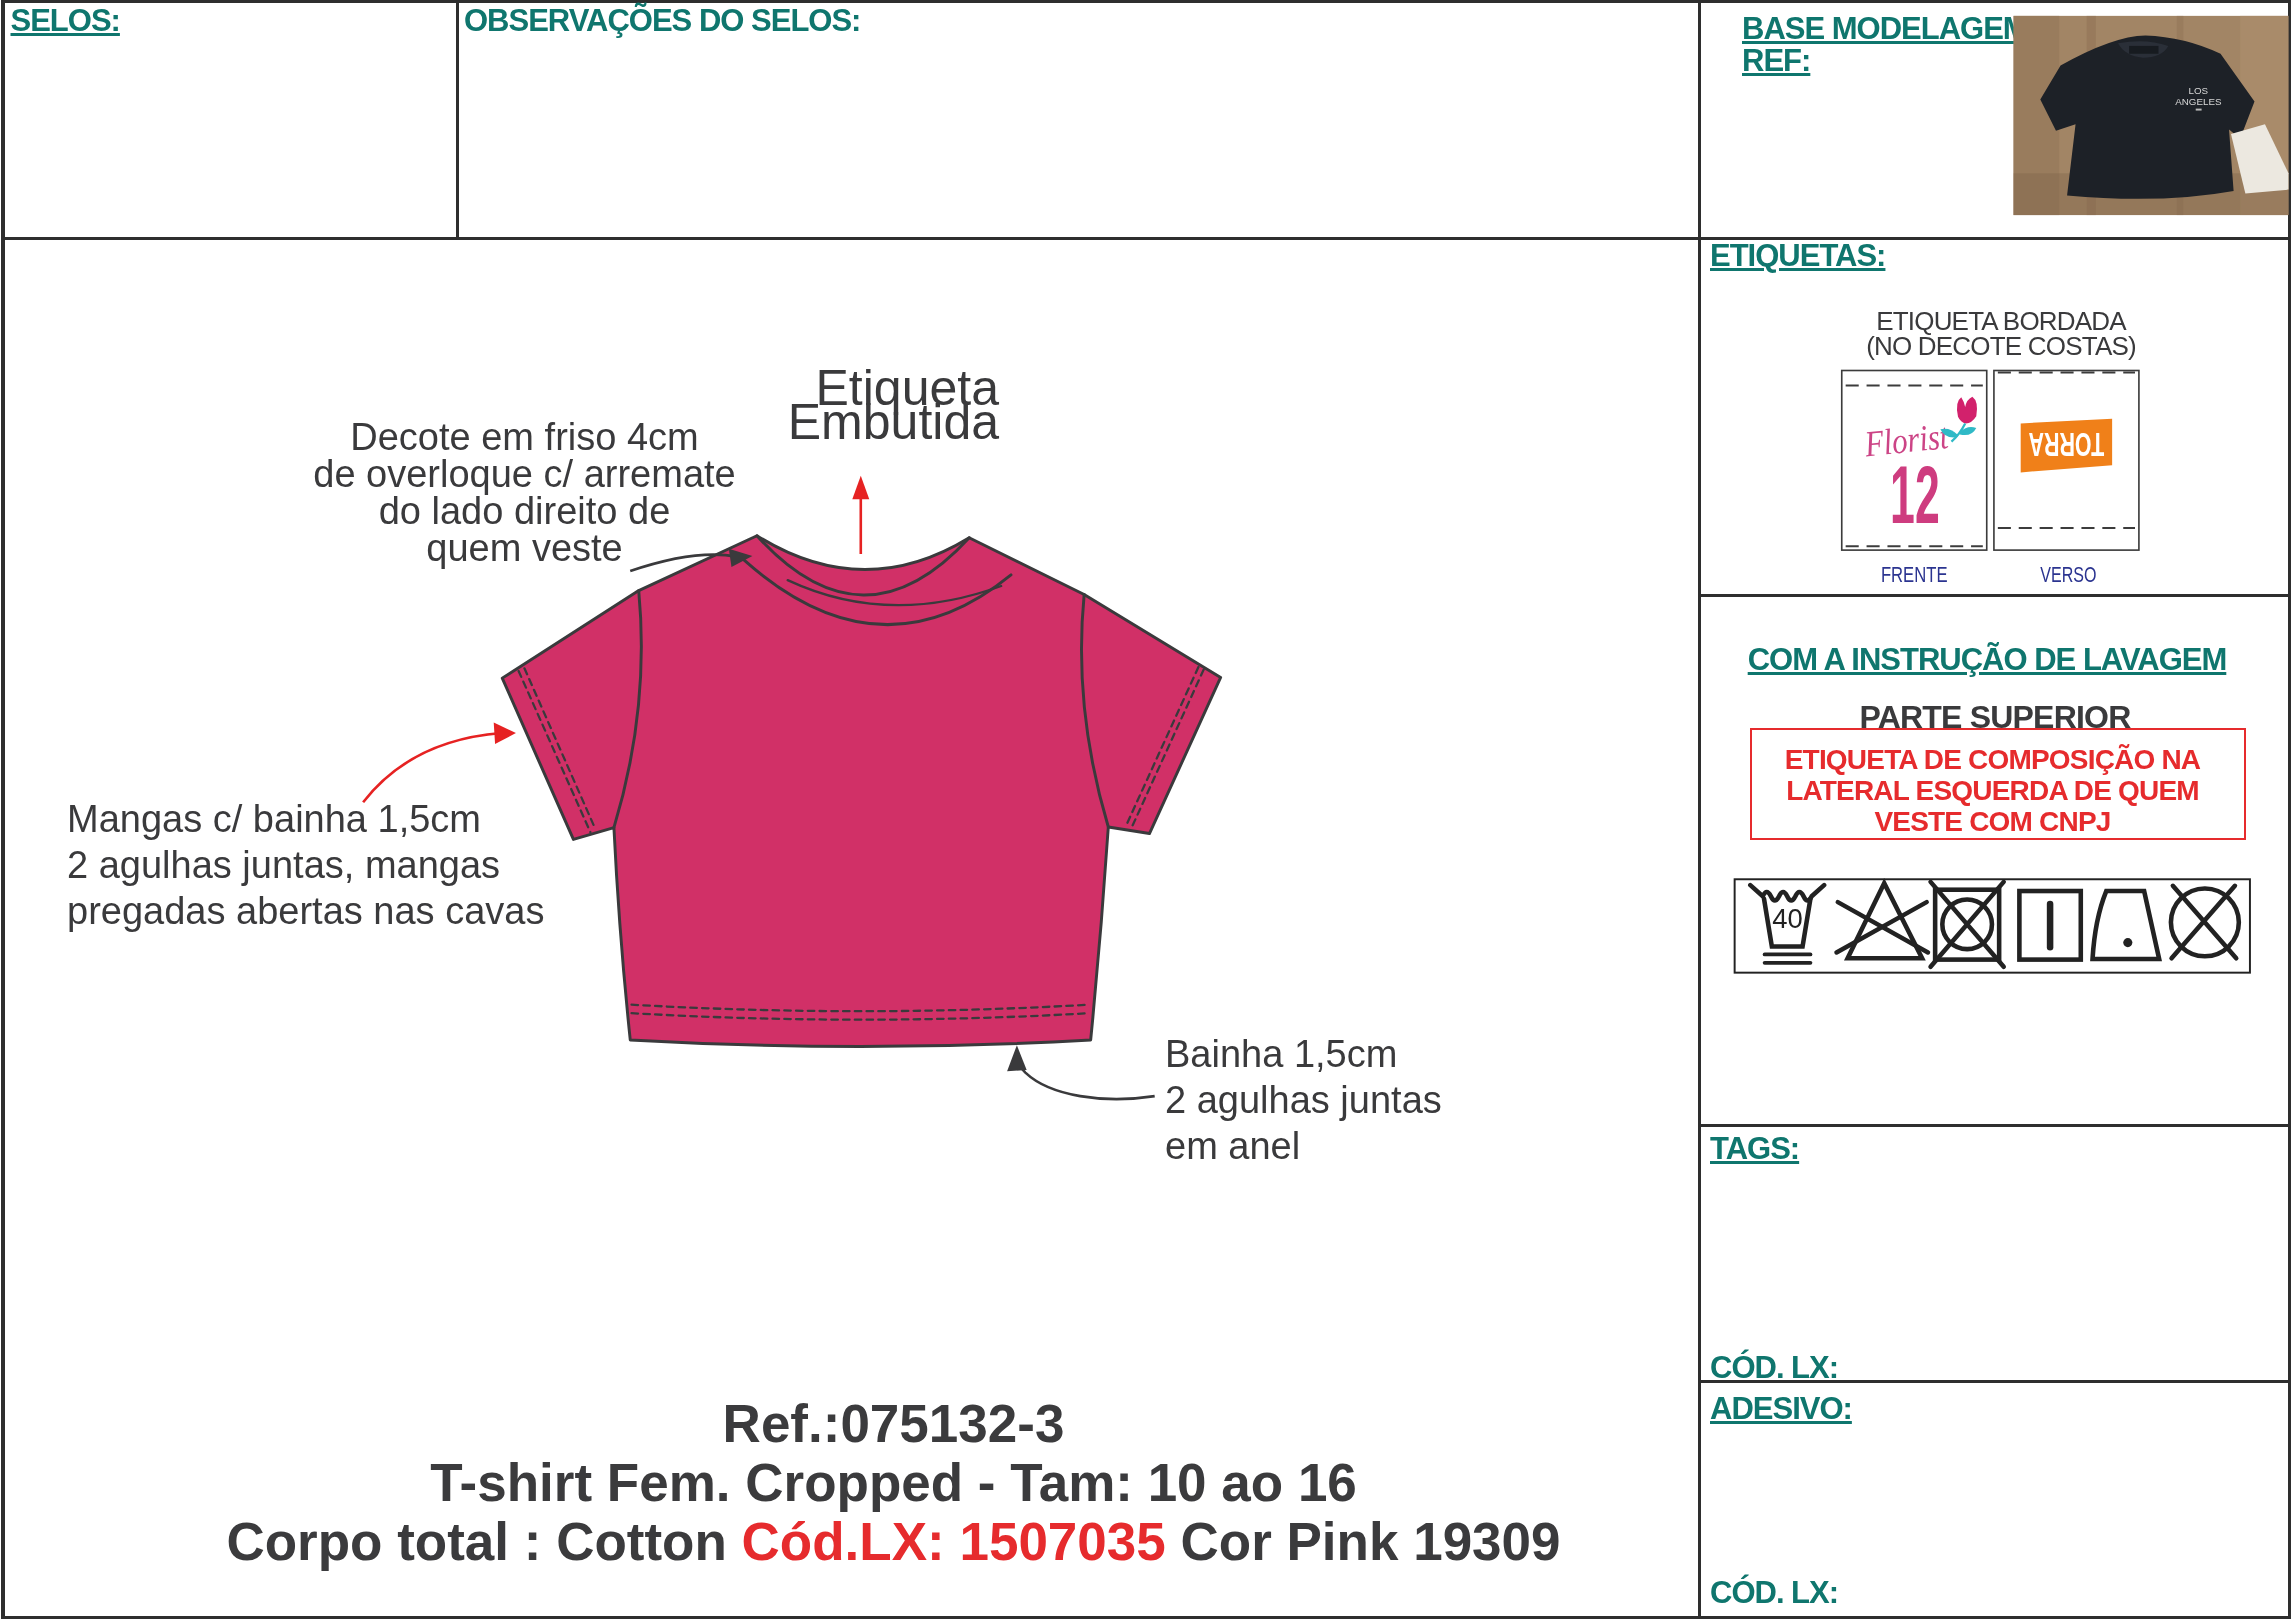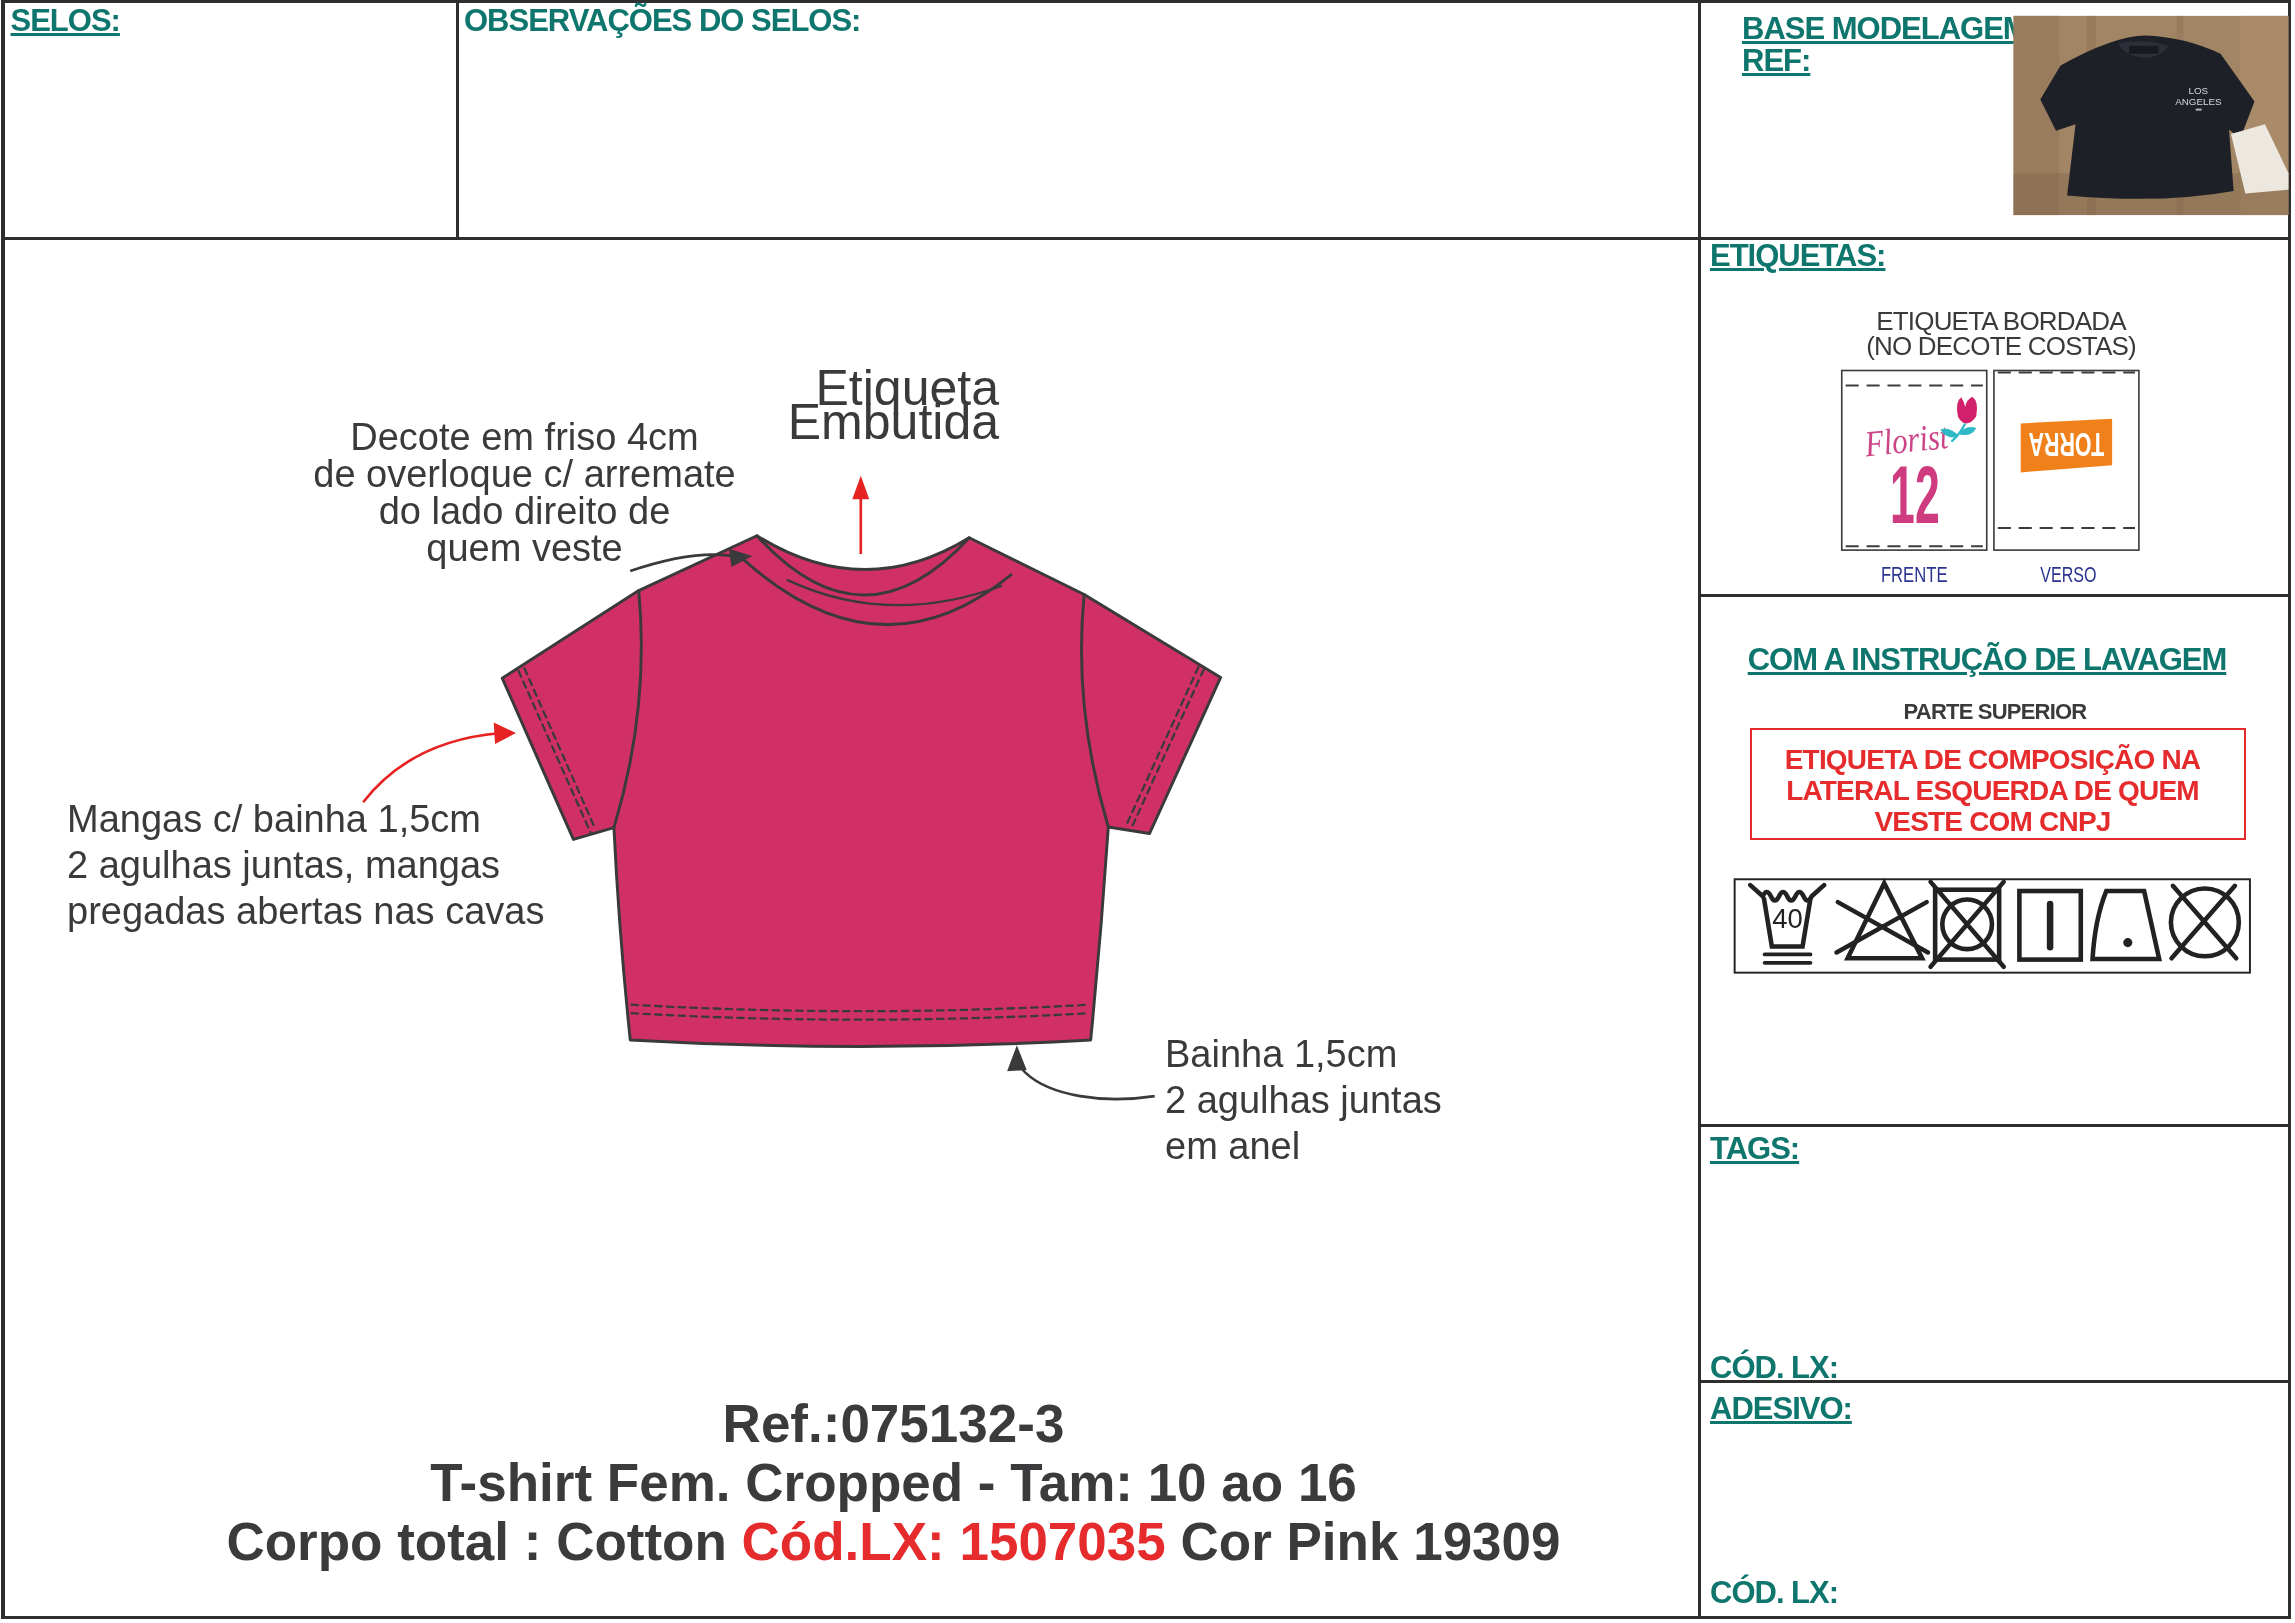--- a/index.html
+++ b/index.html
@@ -35,21 +35,21 @@
 <div class="abs hdr" style="left:464px;top:4.6px;">OBSERVAÇÕES DO SELOS:</div>
 
 <div class="abs hdr u" style="left:1742px;top:4.6px;margin-top:8px;">BASE MODELAGEM:<br>REF:</div>
 
 <div class="abs hdr u" style="left:1710px;top:240px;">ETIQUETAS:</div>
 
 <div class="abs blk" style="left:1707px;top:309px;width:588px;text-align:center;font-weight:normal;font-size:26px;line-height:25px;letter-spacing:-0.8px;">ETIQUETA BORDADA<br>(NO DECOTE COSTAS)</div>
 
 <div class="abs hdr" style="left:1693px;top:609px;width:588px;text-align:center;font-size:31px;line-height:34px;"><br><span class="u">COM A INSTRUÇÃO DE LAVAGEM</span></div>
 
-<div class="abs blk" style="left:1701px;top:699px;width:588px;text-align:center;font-weight:bold;font-size:22px;letter-spacing:-0.8px;">PARTE SUPERIOR</div>
+<div class="abs blk" style="left:1701px;top:699px;width:588px;text-align:center;font-weight:bold;font-size:32px;letter-spacing:-0.8px;">PARTE SUPERIOR</div>
 
 <div class="abs" style="left:1750px;top:728px;width:492px;height:108px;border:2.6px solid #e62b2d;"></div>
 <div class="abs" style="left:1744px;top:744px;width:497px;text-align:center;font-size:28px;line-height:31px;letter-spacing:-0.8px;font-weight:bold;color:#e62b2d;">ETIQUETA DE COMPOSIÇÃO NA<br>LATERAL ESQUERDA DE QUEM<br>VESTE COM CNPJ</div>
 
 <div class="abs hdr u" style="left:1710px;top:1133px;">TAGS:</div>
 
 <div class="abs hdr" style="left:1710px;top:1352px;">CÓD. LX:</div>
 
 <div class="abs hdr u" style="left:1710px;top:1393px;">ADESIVO:</div>
 

